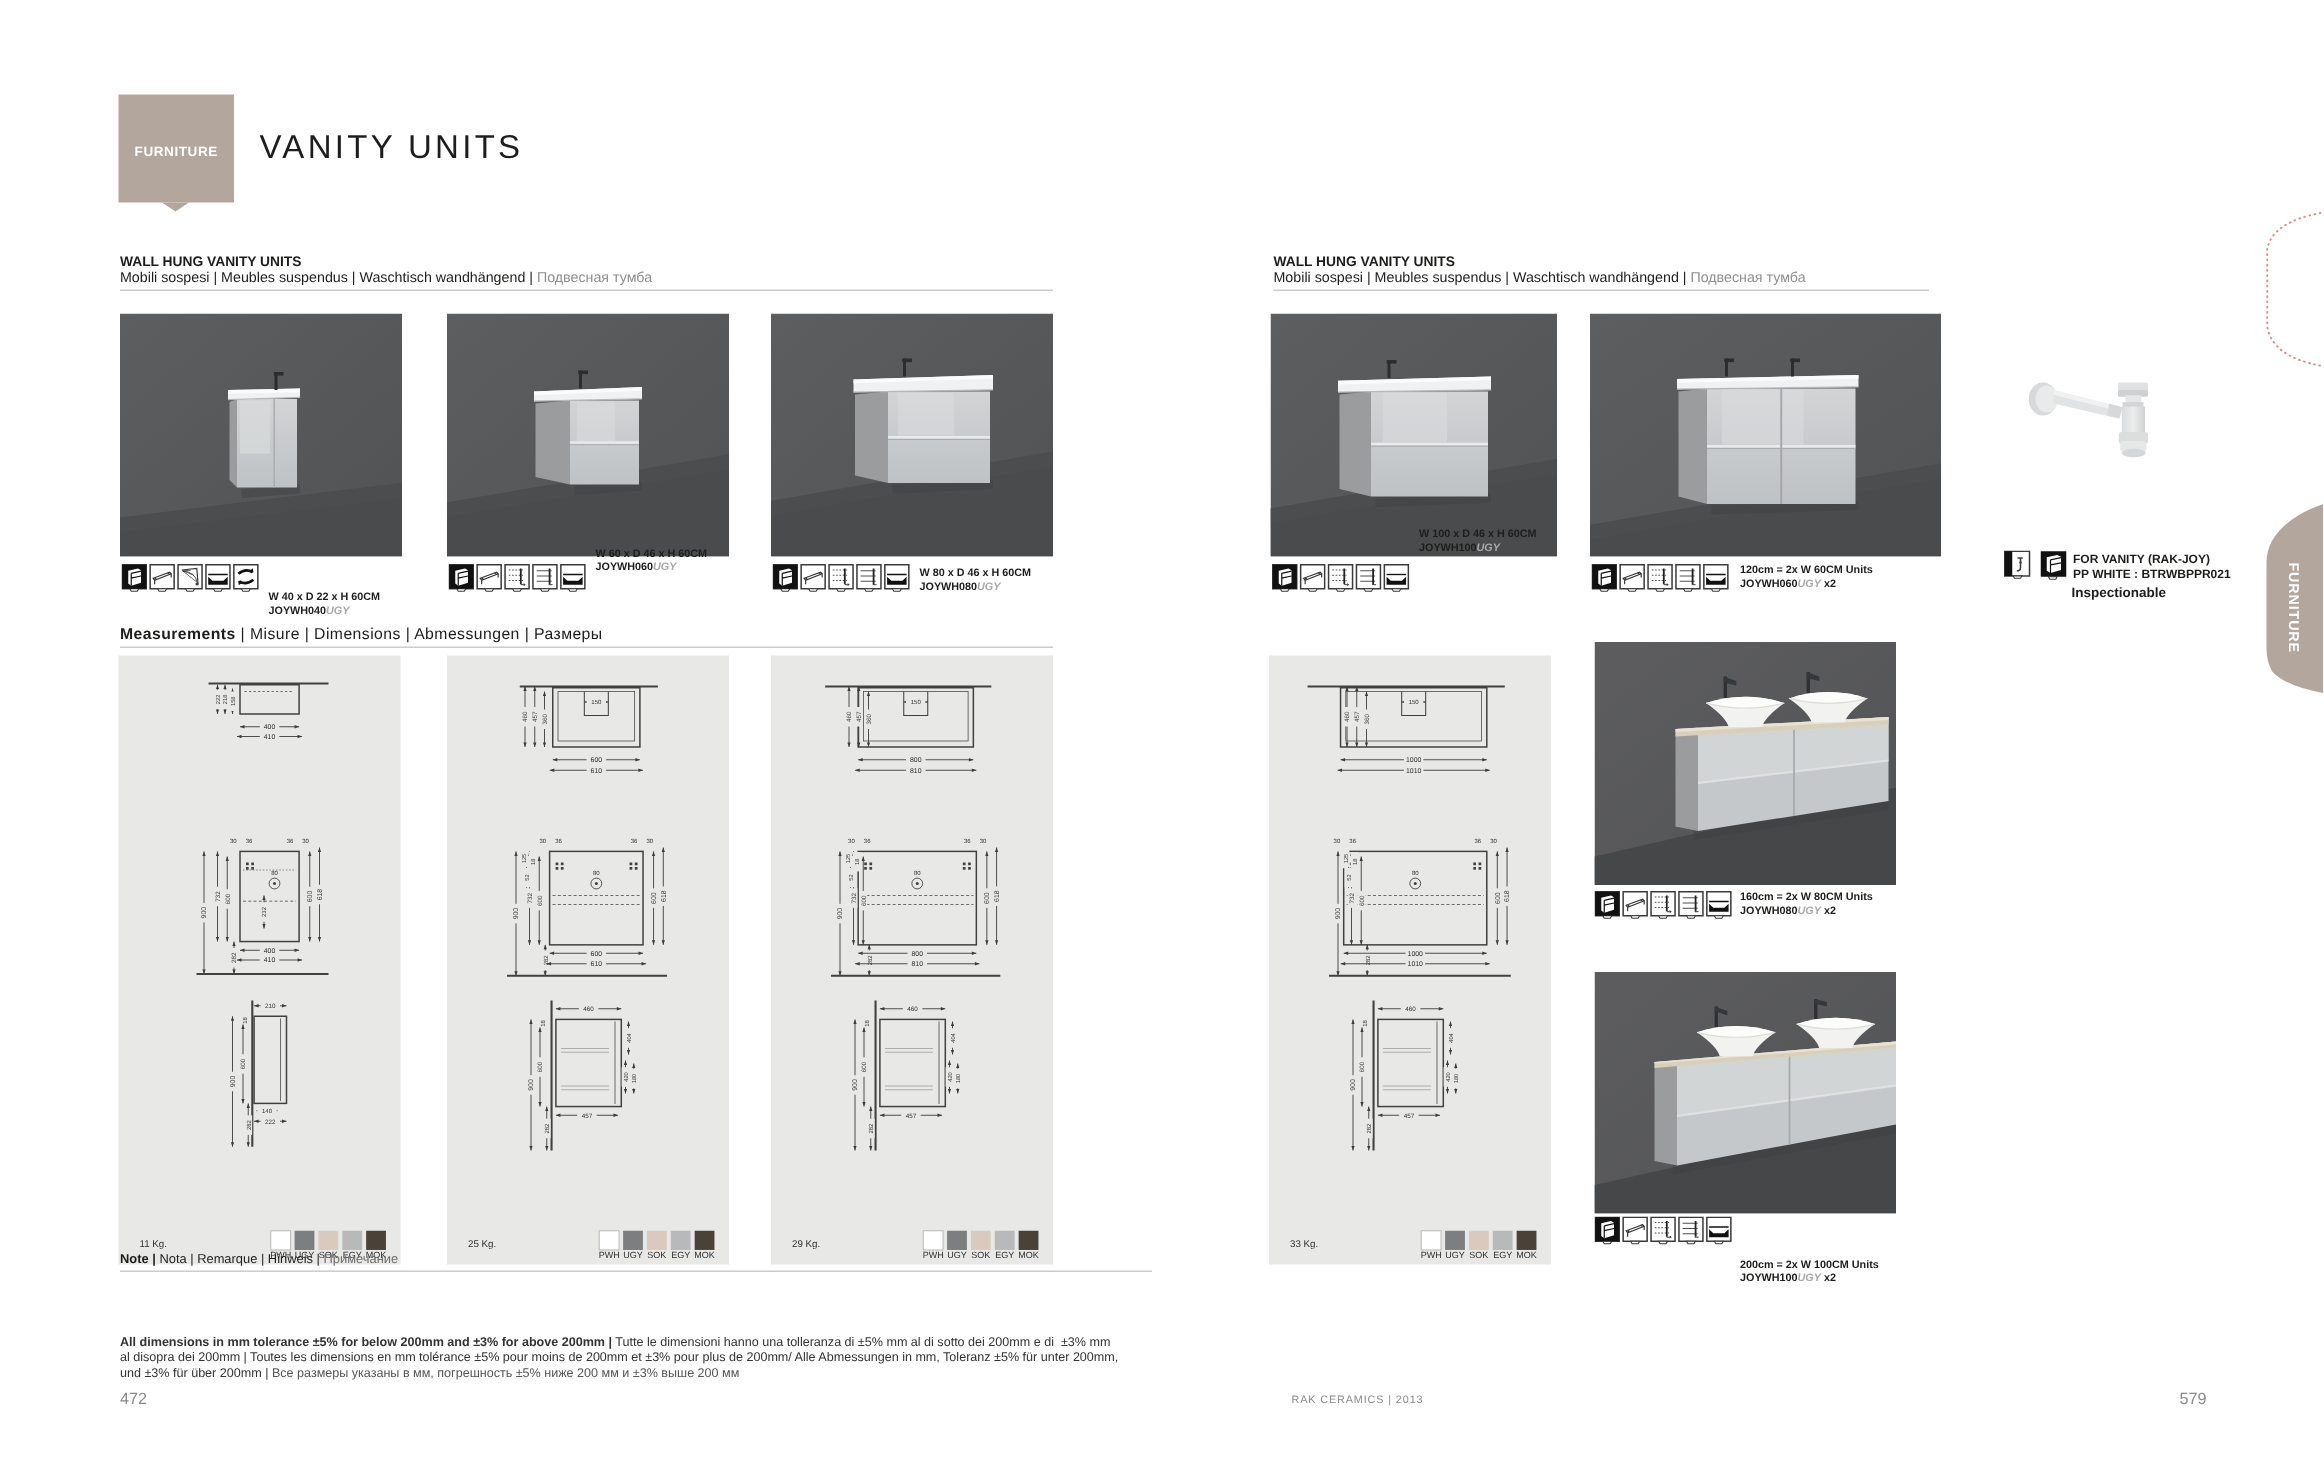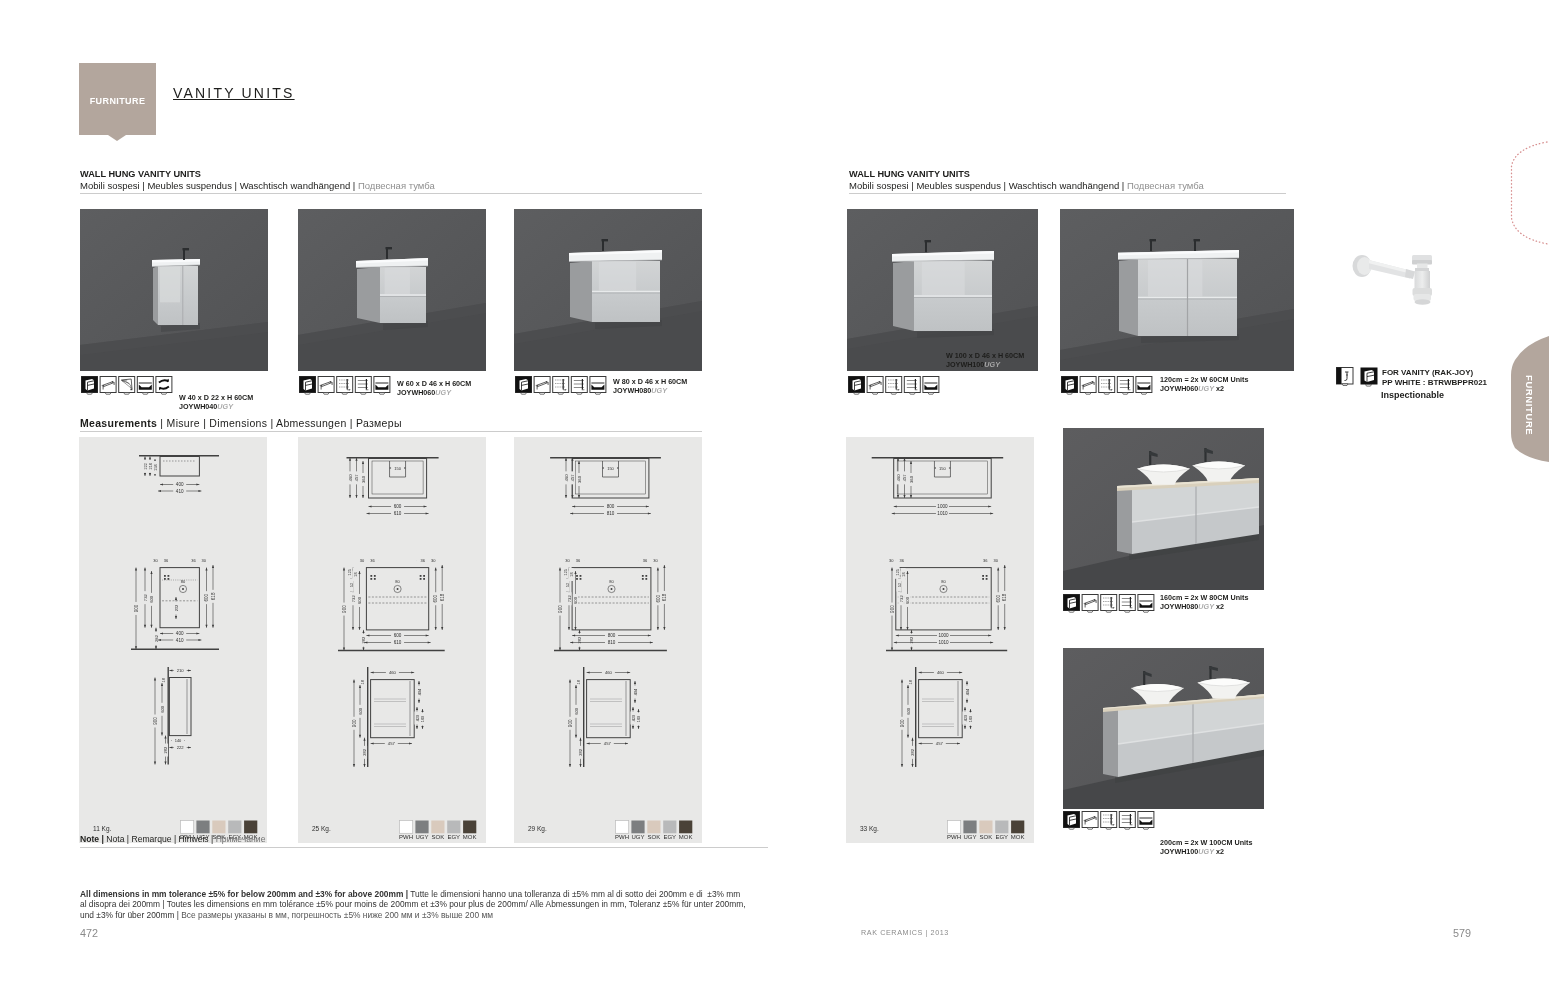--- a/index.html
+++ b/index.html
@@ -1,17 +1,17 @@
 <!DOCTYPE html>
 <html><head><meta charset="utf-8"><style>html,body{margin:0;padding:0;background:#fff;}#page{position:relative;width:1549px;height:984px;background:#fff;overflow:hidden;font-family:"Liberation Sans",sans-serif;-webkit-font-smoothing:antialiased;}.abs{position:absolute;}.sechead{font-size:9.2px;font-weight:bold;color:#1d1d1b;letter-spacing:0;}.subhead{font-size:9.5px;color:#1d1d1b;}.subhead .ru{color:#8f8f8f;}.dims{font-size:7.2px;font-weight:bold;color:#1d1d1b;line-height:8.8px;}.dims .lt{color:#a9a9a9;font-style:italic;}</style></head><body>
 <div id="page">
     <div class="abs" style="left:79px;top:63px;width:77px;height:72px;background:#b3a69d;"></div>
     <div class="abs" style="left:108px;top:135px;width:0;height:0;border-left:9.5px solid transparent;border-right:9.5px solid transparent;border-top:6px solid #b3a69d;"></div>
     <div class="abs" style="left:79px;top:96px;width:77px;text-align:center;font-size:9px;font-weight:bold;color:#fff;letter-spacing:0.4px;">FURNITURE</div>
-    <div class="abs" style="left:173px;top:85px;font-size:14px;color:#1d1d1b;letter-spacing:2.2px;text-decoration:underline;">VANITY UNITS</div>
+    <div class="abs" style="left:173px;top:85px;font-size:22px;color:#1d1d1b;letter-spacing:2.2px;">VANITY UNITS</div>
     <div class="abs sechead" style="left:80px;top:169px;">WALL HUNG VANITY UNITS</div>
     <div class="abs subhead" style="left:80px;top:180px;width:622px;border-bottom:1px solid #ccc;padding-bottom:2px;">Mobili sospesi | Meubles suspendus | Waschtisch wandhängend | <span class="ru">Подвесная тумба</span></div>
     <div class="abs sechead" style="left:849px;top:169px;">WALL HUNG VANITY UNITS</div>
     <div class="abs subhead" style="left:849px;top:180px;width:437px;border-bottom:1px solid #ccc;padding-bottom:2px;">Mobili sospesi | Meubles suspendus | Waschtisch wandhängend | <span class="ru">Подвесная тумба</span></div>
     <div class="abs" style="left:80px;top:209px;width:188px;height:162px;"><svg width="188" height="162" viewBox="0 0 188 162">
         <defs>
           <linearGradient id="wg1" x1="0" y1="0" x2="1" y2="1">
             <stop offset="0" stop-color="#5d5e60"></stop>
             <stop offset="0.5" stop-color="#57585a"></stop>
             <stop offset="1" stop-color="#515254"></stop>
@@ -221,21 +221,21 @@
           <rect x="11" y="3" width="1.2" height="10.5" fill="#222"></rect>
           <path d="M 11 13.8 L 13.6 13.8" stroke="#222" stroke-width="0.6"></path>
         </g>
         <g transform="translate(74.4,0)">
           <rect x="0.5" y="0.5" width="16" height="16" fill="#fff" stroke="#3a3a3a" stroke-width="1"></rect>
           <path d="M 5.5 16.5 L 6.5 18.2 L 10.5 18.2 L 11.5 16.5 Z" fill="#fff" stroke="#3a3a3a" stroke-width="0.7"></path>
           <path d="M 2 8.5 L 4.8 11.2 L 12.2 11.2 L 15 8.5 L 15 13.8 L 2 13.8 Z" fill="#111"></path>
           <path d="M 2 7 L 15 7" stroke="#111" stroke-width="0.9"></path>
         </g>
       </svg></div>
-    <div class="abs dims" style="left:397px;top:380px;">W 60 x D 46 x H 60CM<br>JOYWH060<span class="lt">UGY</span></div>
+    <div class="abs dims" style="left:397px;top:365px;">W 60 x D 46 x H 60CM<br>JOYWH060<span class="lt">UGY</span></div>
     <div class="abs" style="left:515px;top:376px;"><svg width="92" height="20" viewBox="0 0 92 20">
         <g transform="translate(0,0)">
           <rect x="0.5" y="0.5" width="16" height="16" fill="#fff" stroke="#3a3a3a" stroke-width="1"></rect>
           <path d="M 5.5 16.5 L 6.5 18.2 L 10.5 18.2 L 11.5 16.5 Z" fill="#fff" stroke="#3a3a3a" stroke-width="0.7"></path>
           <rect x="0.5" y="0.5" width="16" height="16" fill="#111"></rect>
           <path d="M 4.5 4.5 L 11 3 L 13 4.2 L 13 12.5 L 6.5 14.5 L 4.5 13 Z" fill="#fff"></path>
           <path d="M 6.5 6.2 L 13 4.8 M 6.5 9.4 L 13 8 M 6.5 6.2 L 6.5 14.5" stroke="#111" stroke-width="0.8" fill="none"></path>
         </g>
         <g transform="translate(18.6,0)">
           <rect x="0.5" y="0.5" width="16" height="16" fill="#fff" stroke="#3a3a3a" stroke-width="1"></rect>

